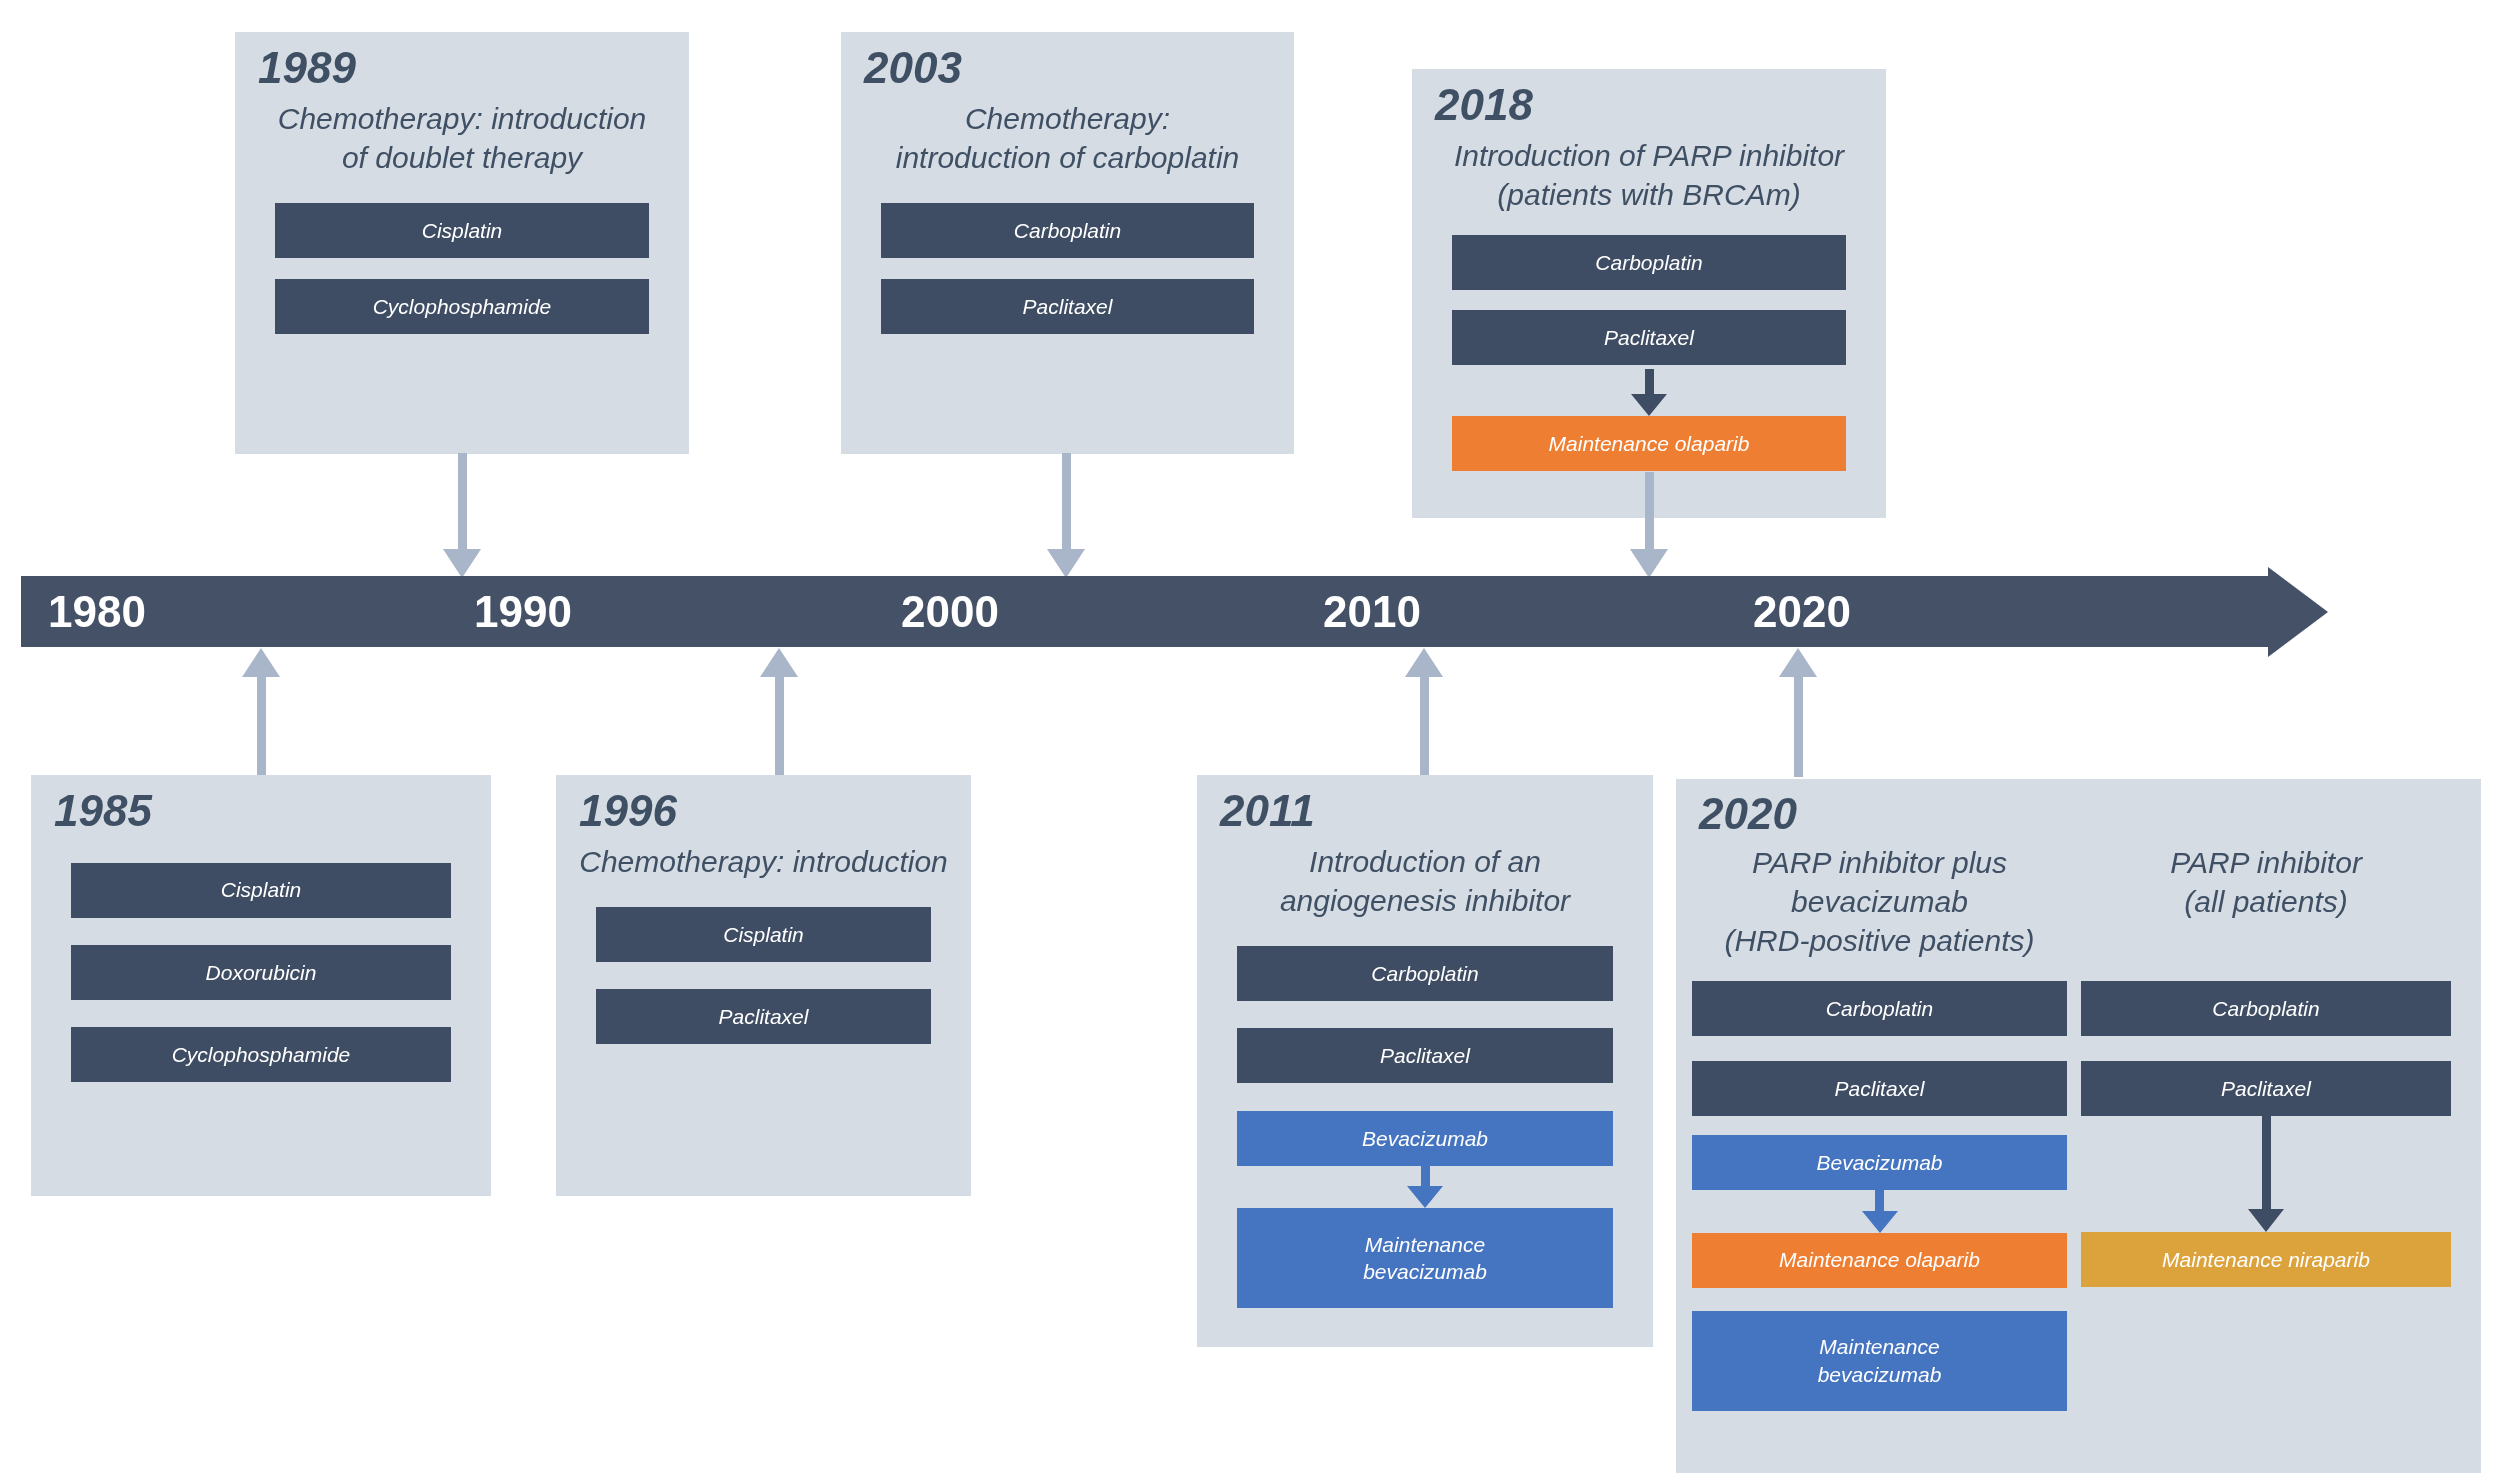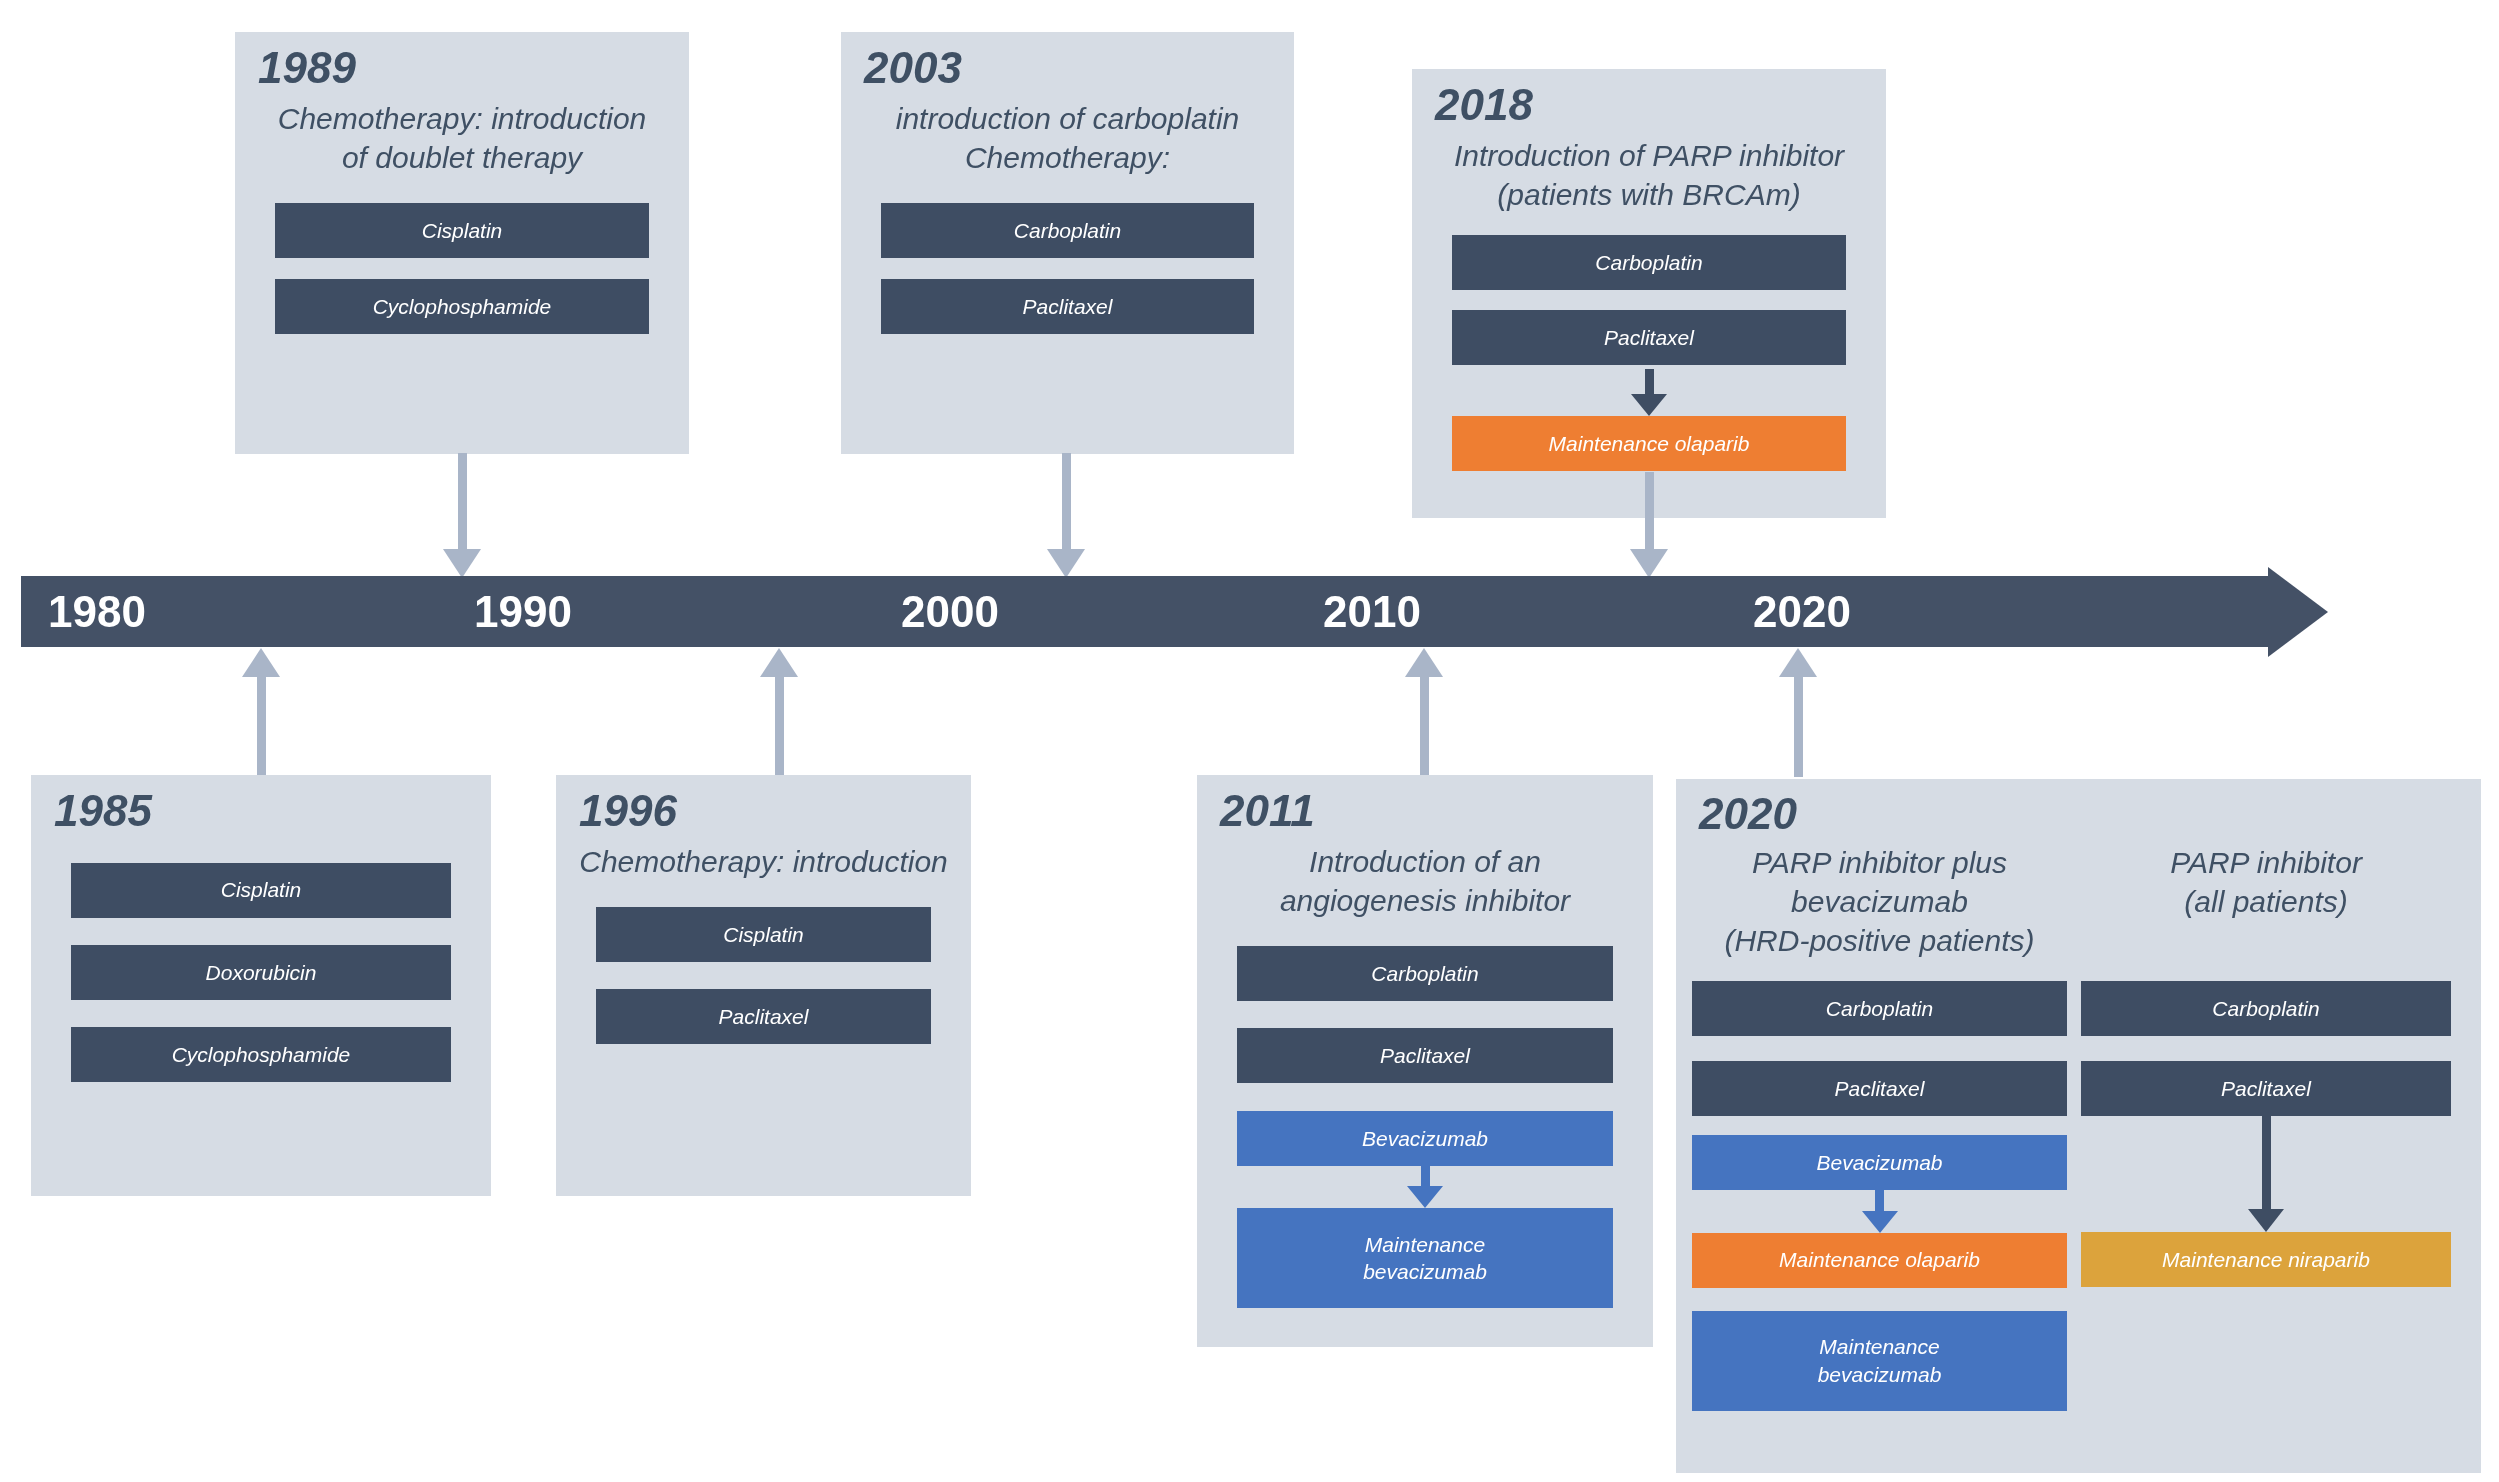--- a/index.html
+++ b/index.html
@@ -57,22 +57,22 @@
       <div>Chemotherapy: introduction</div>
       <div>of doublet therapy</div>
     </div>
     <div class="pill first" style="background: rgb(62, 77, 99);">Cisplatin</div>
     <div class="pill" style="background: rgb(62, 77, 99);">Cyclophosphamide</div>
   </div>
 
   <div class="box" style="left: 841px; top: 32px; width: 453px; height: 422px; background: rgb(214, 220, 228);">
     <div class="year">2003</div>
     <div class="sub">
+      <div>Chemotherapy:</div>
       <div>introduction of carboplatin</div>
-      <div>Chemotherapy:</div>
     </div>
     <div class="pill first" style="background: rgb(62, 77, 99);">Carboplatin</div>
     <div class="pill" style="background: rgb(62, 77, 99);">Paclitaxel</div>
   </div>
 
   <div class="box" style="left: 1412px; top: 25px; width: 474px; height: 449px; background: rgb(214, 220, 228); margin-top: 44px;">
     <div class="year">2018</div>
     <div class="sub">
       <div>Introduction of PARP inhibitor</div>
       <div>(patients with BRCAm)</div>

